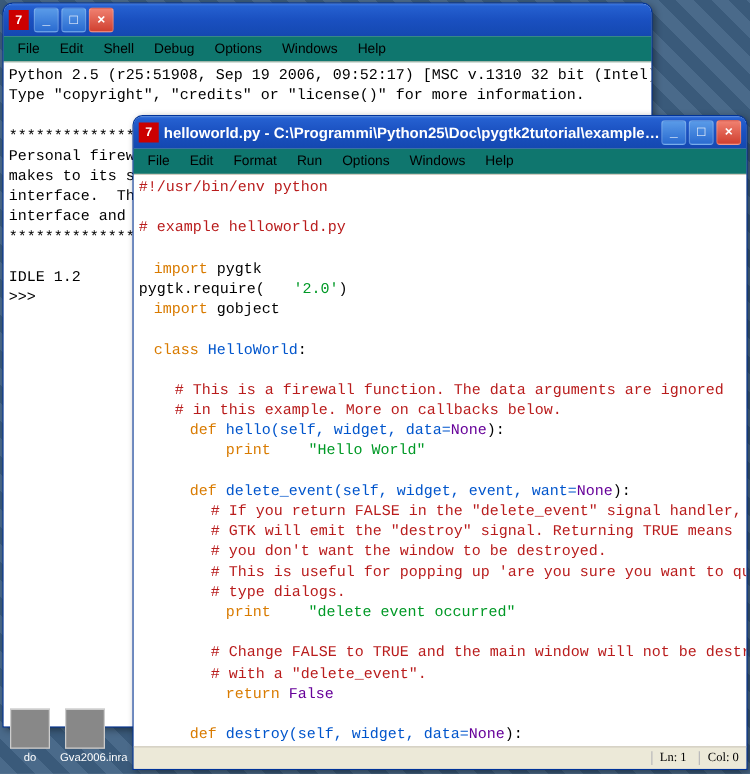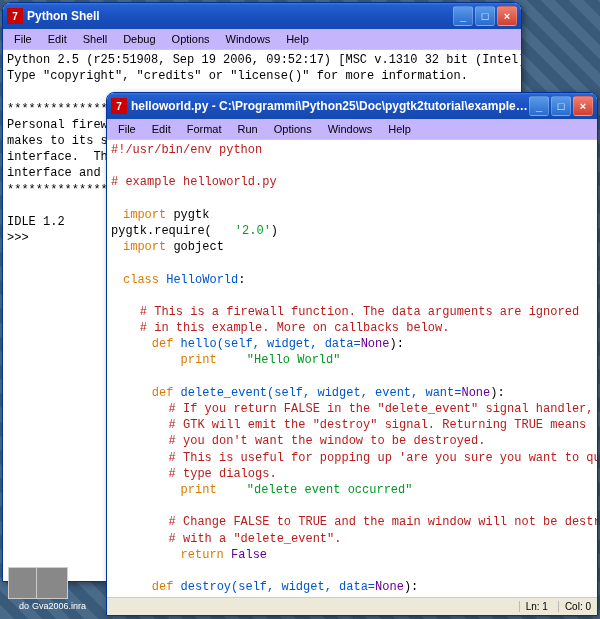--- a/index.html
+++ b/index.html
@@ -47,21 +47,21 @@
   background: linear-gradient(to bottom, #5a9be8, #2a6bd0);
   border: 1px solid #fff3;
   border-radius: 3px;
   color: white;
   font-size: 11px; font-weight: bold;
   display: flex; align-items: center; justify-content: center;
   cursor: pointer;
 }
 .winbtn.close { background: linear-gradient(to bottom, #f08070, #d04030); }
 .menubar {
-  background: #c4b5fd;
+  background: #0f766e;
   display: flex;
   padding: 2px 4px;
   gap: 2px;
   font-size: 11px;
   border-bottom: 1px solid #d0ccc0;
 }
 .menubar span { padding: 2px 7px; cursor: pointer; }
 .content {
   background: white;
   flex: 1;
@@ -76,21 +76,21 @@
   background: #ece9d8;
   border-top: 1px solid #d0ccc0;
   height: 18px;
   display: flex;
   justify-content: flex-end;
   align-items: center;
   padding: 0 6px;
   font-size: 10px;
   gap: 10px;
 }
-.statusbar span { border-left: 1px solid #bbb; padding-left: 6px; }
+.statusbar span { border-left: 1px solid #bbb; padding-left: 6px; font-family: Liberation Serif, serif; }
 
 .c-comment { color: #b91c1c; }
 .c-kw { color: #d97b00; margin-left: 12px; }
 .c-def { color: #0055cc; }
 .c-str { color: #009926; margin-left: 23px; }
 .c-black { color: #000; }
 .c-purple { color: #660099; }
 .prompt { color: #000; }
 .sep { color: #000; }
 
@@ -112,21 +112,20 @@
   margin: 0 auto 2px;
   border: 1px solid #ccc;
 }
 </style>
 </head>
 <body>
 
 <div class="window" id="win-shell">
   <div class="titlebar">
     <div class="appicon">7</div>
-    <div class="title-text">Python Shell</div>
     <div class="winbtns">
       <div class="winbtn">_</div>
       <div class="winbtn">□</div>
       <div class="winbtn close">×</div>
     </div>
   </div>
   <div class="menubar">
     <span>File</span>
     <span>Edit</span>
     <span>Shell</span>
@@ -207,16 +206,16 @@
   <div class="statusbar">
     <span>Ln: 1</span>
     <span>Col: 0</span>
   </div>
 </div>
 
 <div class="desktop-icon" style="left:4px">
   <div class="ic"></div>
   <div>do</div>
 </div>
-<div class="desktop-icon" style="left:32px">
+<div class="desktop-icon" style="left:48px">
   <div class="ic"></div>
   <div>Gva2006.inra</div>
 </div>
 
 </body></html>

